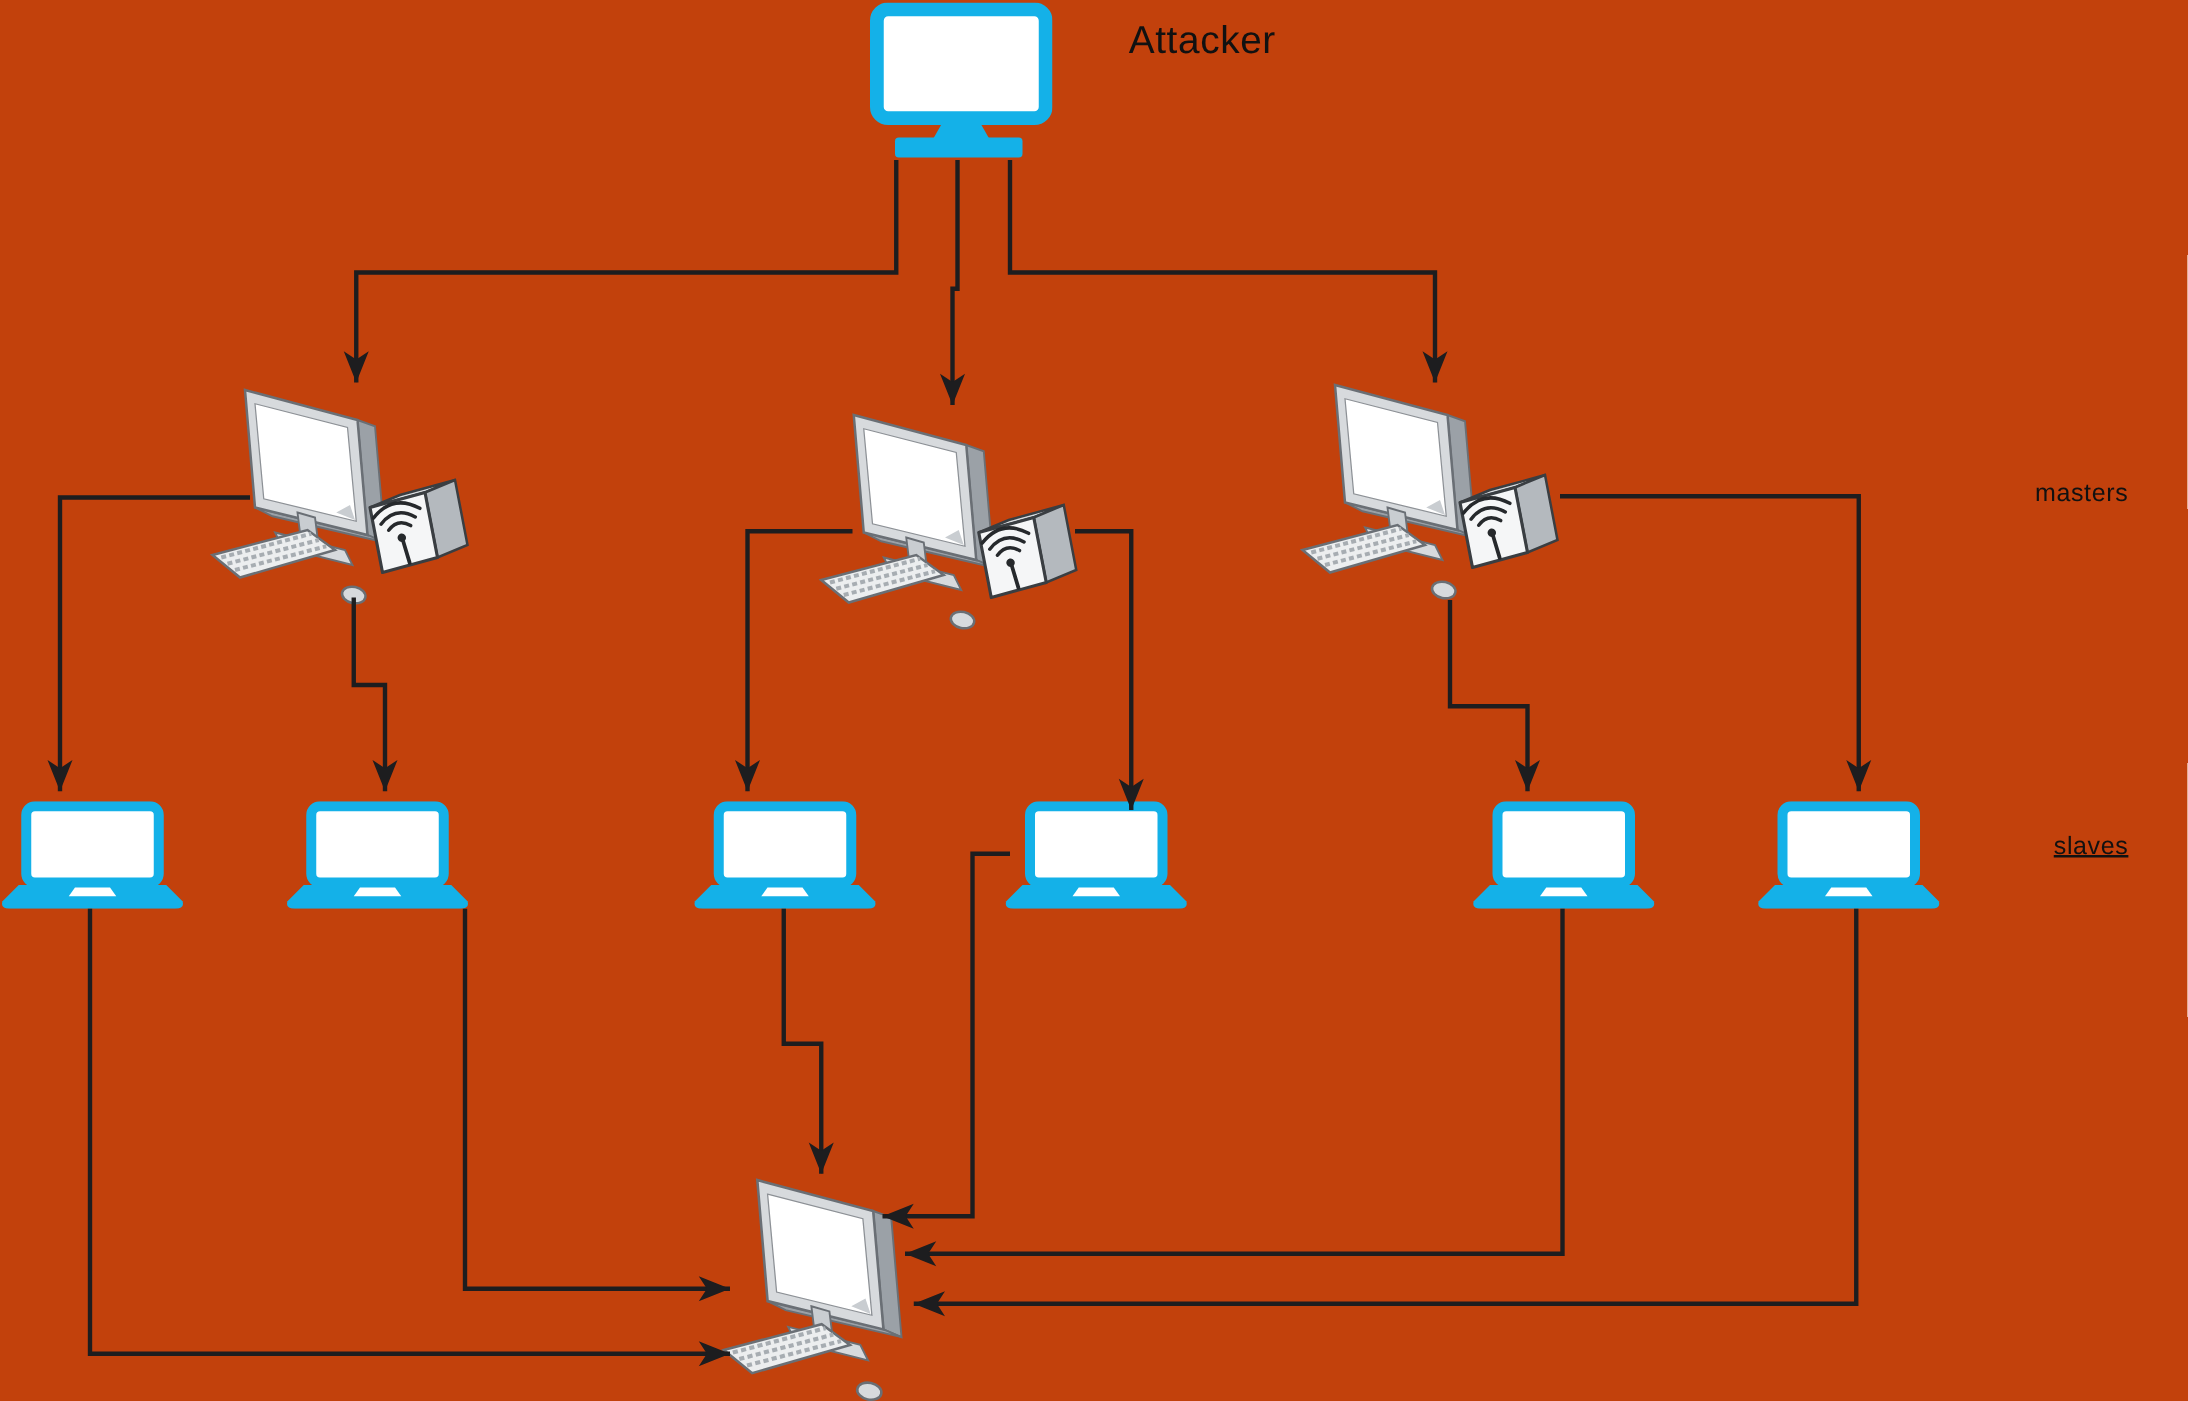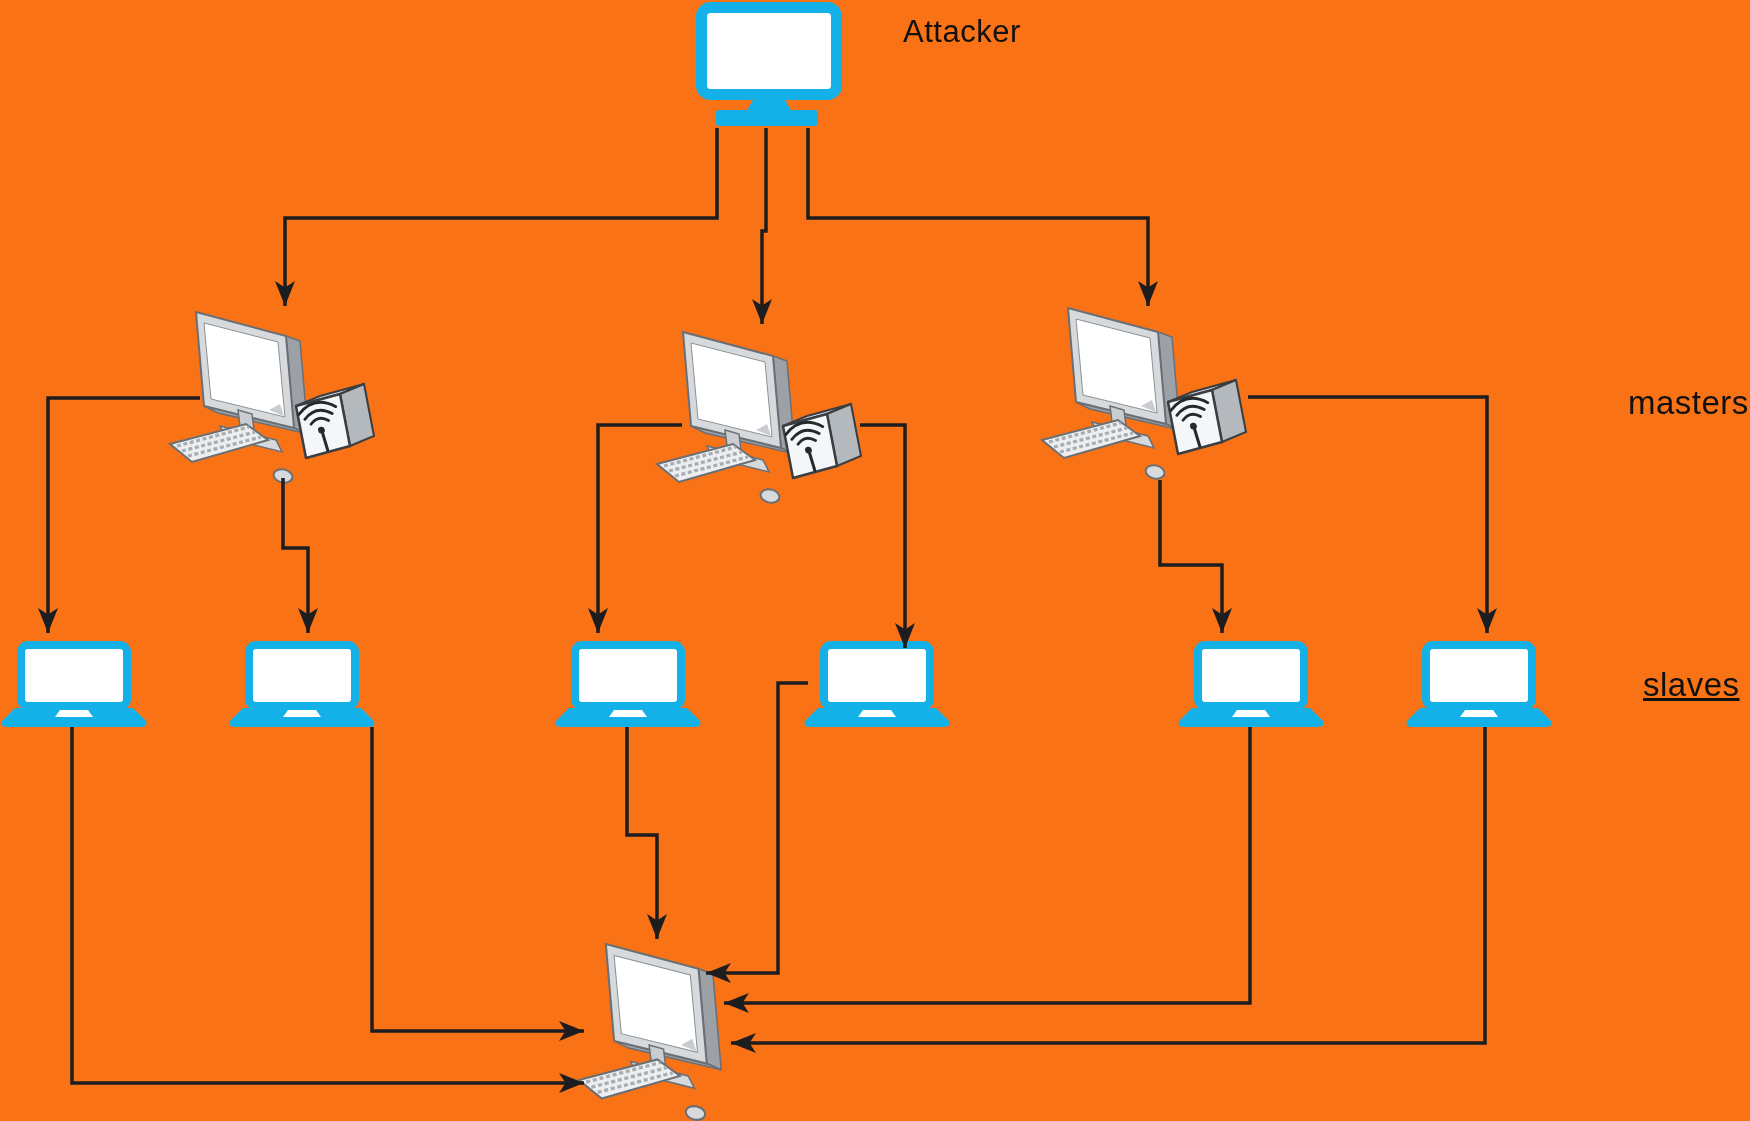--- a/index.html
+++ b/index.html
@@ -6,30 +6,30 @@
     --accent:#14b1e8;
     --ink:#1d1d1f;
     --bezel:#d7dadd;
     --depth:#9ba1a7;
     --edge:#6a6f75;
   }
   html,body{margin:0;padding:0;background:#ffffff;}
   #canvas{
     position:relative;
     width:1750px;height:1121px;
-    background:#f97316;
+    background:#c2410c;
     font-family:"Liberation Sans", sans-serif;
     overflow:hidden;
   }
   .node{position:absolute;}
   .node svg{display:block;}
   #edge-layer{position:absolute;left:0;top:0;z-index:5;}
   .edge{fill:none;stroke:var(--ink);stroke-width:3.5;stroke-linejoin:miter;}
   .diagram-label{
-    position:absolute;color:#111;font-size:33px;letter-spacing:0.5px;z-index:6;
+    position:absolute;color:#111;font-size:20px;letter-spacing:0.5px;z-index:6;
   }
   .cy-f{fill:var(--accent);}
   .cy-s{stroke:var(--accent);}
 </style>
 </head>
 <body>
 
 <div id="canvas">
 
   <svg width="0" height="0" style="position:absolute" aria-hidden="true">

